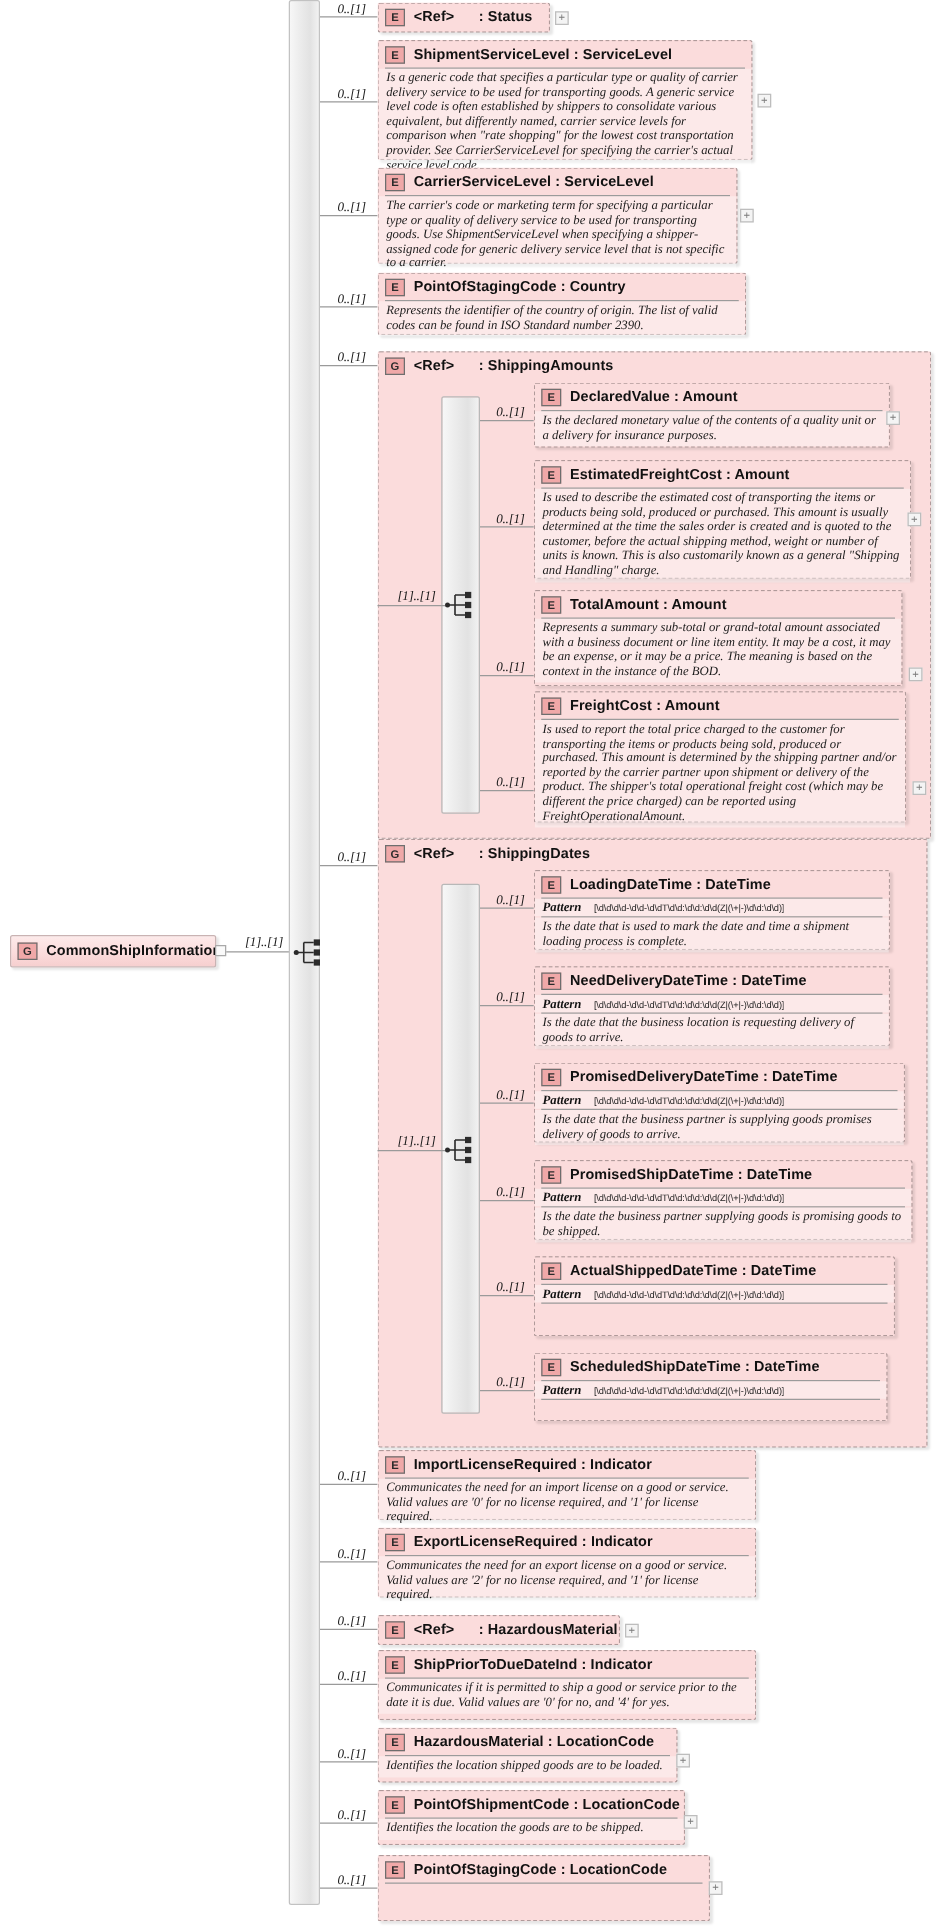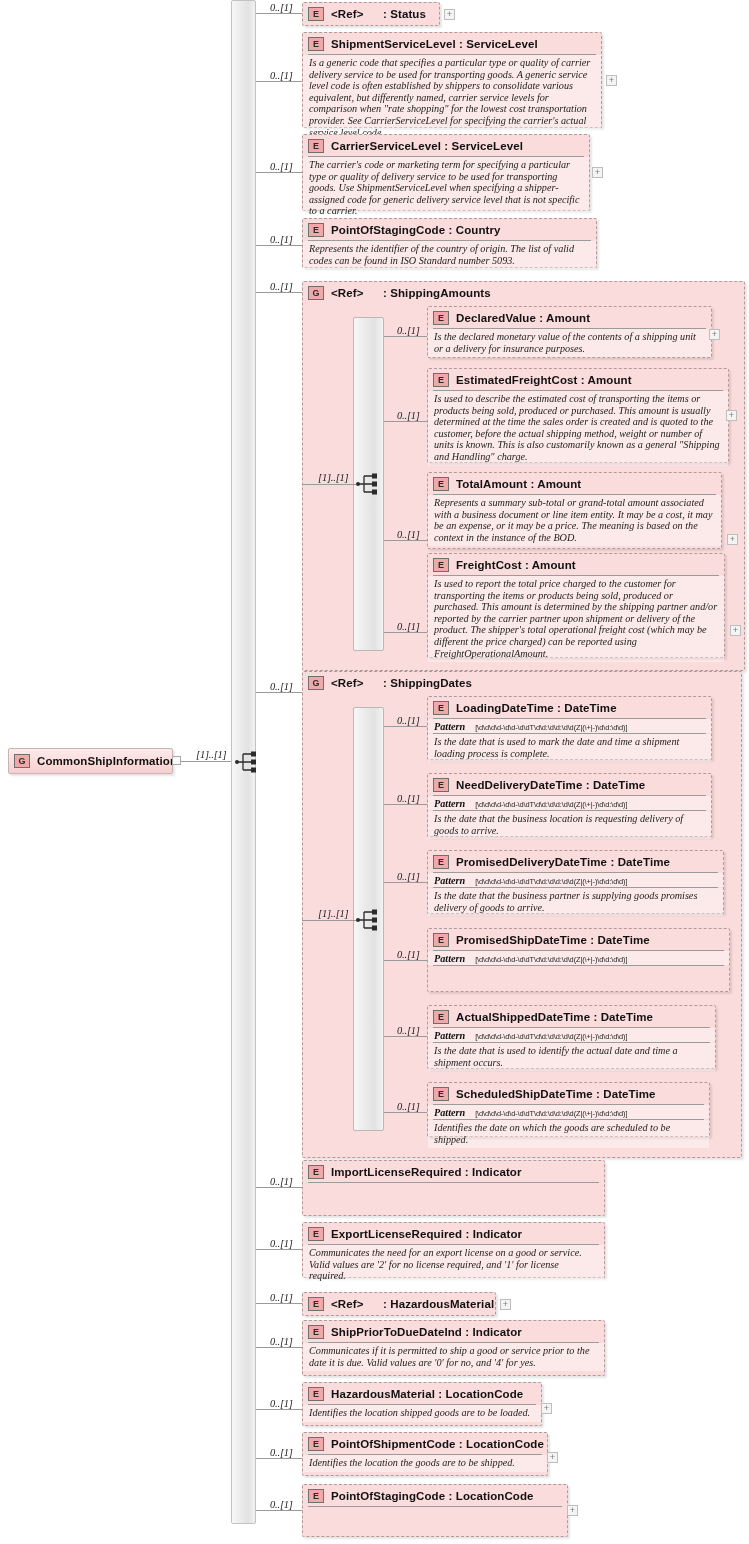--- a/index.html
+++ b/index.html
@@ -223,21 +223,21 @@
     <div class="doc">The carrier's code or marketing term for specifying a particular type or quality of delivery service to be used for transporting goods.  Use ShipmentServiceLevel when specifying a shipper-assigned code for generic delivery service level that is not specific to a carrier.</div>
   </div>
   <div class="plus" style="left:592px; top:167px;">+</div>
 
   <div class="node" style="left:302px; top:218px; width:295px; height:50px;">
     <div class="node-head">
       <span class="badge">E</span>
       <span class="title">PointOfStagingCode : Country</span>
     </div>
     <div class="node-sep"></div>
-    <div class="doc">Represents the identifier of the country of origin.  The list of valid codes can be found in ISO Standard number 5093.</div>
+    <div class="doc">Represents the identifier of the country of origin.  The list of valid codes can be found in ISO Standard number 2390.</div>
   </div>
 
   <div class="node grp" style="left:302px; top:281px; width:443px; height:390px;">
     <div class="node-head">
       <span class="badge">G</span>
       <span class="title"><span class="refname">&lt;Ref&gt;</span><span>: ShippingAmounts</span></span>
     </div>
   </div>
 
   <div class="seq-bar" style="left:353px; top:317px; width:31px; height:334px;"></div>
@@ -260,21 +260,21 @@
   <div class="card" style="left:397px; top:410px;">0..[1]</div>
   <div class="card" style="left:397px; top:529px;">0..[1]</div>
   <div class="card" style="left:397px; top:621px;">0..[1]</div>
 
   <div class="node" style="left:427px; top:306px; width:285px; height:52px;">
     <div class="node-head">
       <span class="badge">E</span>
       <span class="title">DeclaredValue : Amount</span>
     </div>
     <div class="node-sep"></div>
-    <div class="doc">Is the declared monetary value of the contents of a shipping unit or a delivery for insurance purposes.</div>
+    <div class="doc">Is the declared monetary value of the contents of a quality unit or a delivery for insurance purposes.</div>
   </div>
   <div class="plus" style="left:709px; top:329px;">+</div>
 
   <div class="node" style="left:427px; top:368px; width:302px; height:95px;">
     <div class="node-head">
       <span class="badge">E</span>
       <span class="title">EstimatedFreightCost : Amount</span>
     </div>
     <div class="node-sep"></div>
     <div class="doc">Is used to describe the estimated cost of transporting the items or products being sold, produced or purchased.   This amount is usually determined at the time the sales order is created and is quoted to the customer, before the actual shipping method, weight or number of units is known.  This is also customarily known as a general "Shipping and Handling" charge.</div>
@@ -379,56 +379,56 @@
     <div class="node-head">
       <span class="badge">E</span>
       <span class="title">PromisedShipDateTime : DateTime</span>
     </div>
     <div class="node-sep"></div>
     <div class="pattern-row">
       <span class="pattern-label">Pattern</span>
       <span class="pattern-val">[\d\d\d\d-\d\d-\d\dT\d\d:\d\d:\d\d(Z|(\+|-)\d\d:\d\d)]</span>
     </div>
     <div class="node-sep"></div>
+    <div class="doc">Is the date the business partner supplying goods is promising goods to be shipped.</div>
   </div>
 
   <div class="node" style="left:427px; top:1005px; width:289px; height:64px;">
     <div class="node-head">
       <span class="badge">E</span>
       <span class="title">ActualShippedDateTime : DateTime</span>
     </div>
     <div class="node-sep"></div>
     <div class="pattern-row">
       <span class="pattern-label">Pattern</span>
       <span class="pattern-val">[\d\d\d\d-\d\d-\d\dT\d\d:\d\d:\d\d(Z|(\+|-)\d\d:\d\d)]</span>
     </div>
     <div class="node-sep"></div>
-    <div class="doc">Is the date that is used to identify the actual date and time a shipment occurs.</div>
   </div>
 
   <div class="node" style="left:427px; top:1082px; width:283px; height:55px;">
     <div class="node-head">
       <span class="badge">E</span>
       <span class="title">ScheduledShipDateTime : DateTime</span>
     </div>
     <div class="node-sep"></div>
     <div class="pattern-row">
       <span class="pattern-label">Pattern</span>
       <span class="pattern-val">[\d\d\d\d-\d\d-\d\dT\d\d:\d\d:\d\d(Z|(\+|-)\d\d:\d\d)]</span>
     </div>
     <div class="node-sep"></div>
-    <div class="doc">Identifies the date on which the goods are scheduled to be shipped.</div>
   </div>
 
   <div class="node" style="left:302px; top:1160px; width:303px; height:56px;">
     <div class="node-head">
       <span class="badge">E</span>
       <span class="title">ImportLicenseRequired : Indicator</span>
     </div>
     <div class="node-sep"></div>
+    <div class="doc">Communicates the need for an import license on a good or service. Valid values are '0' for no license required, and '1' for license required.</div>
   </div>
 
   <div class="node" style="left:302px; top:1222px; width:303px; height:56px;">
     <div class="node-head">
       <span class="badge">E</span>
       <span class="title">ExportLicenseRequired : Indicator</span>
     </div>
     <div class="node-sep"></div>
     <div class="doc">Communicates the need for an export license on a good or service. Valid values are '2' for no license required, and '1' for license required.</div>
   </div>

